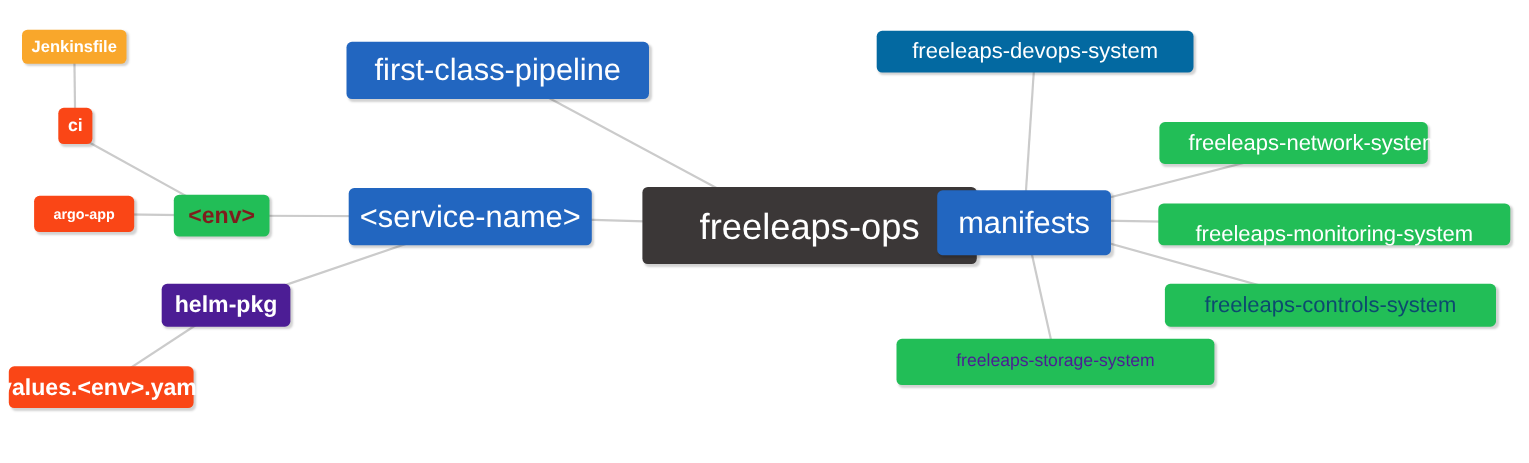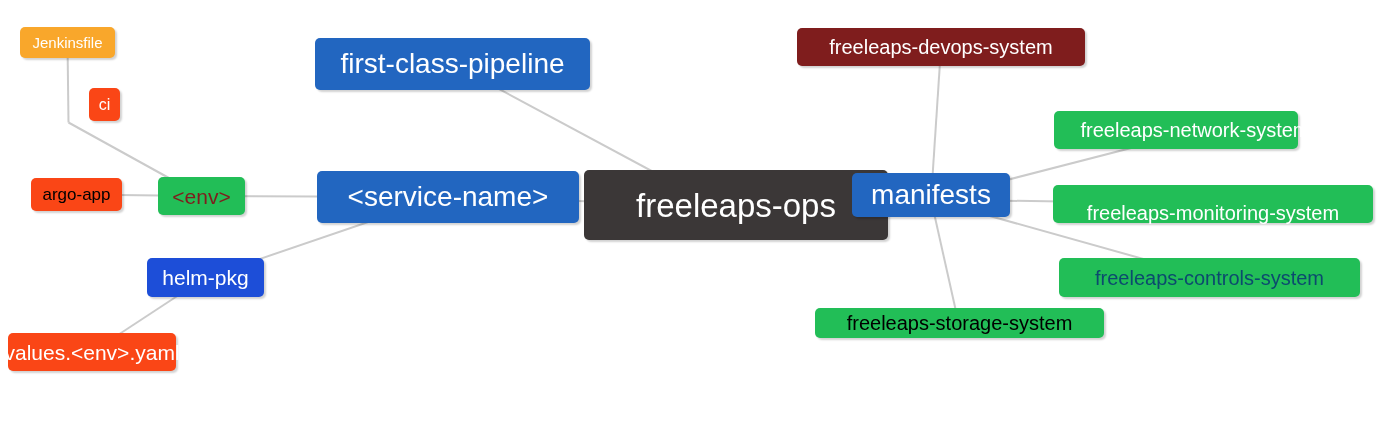--- a/index.html
+++ b/index.html
@@ -30,21 +30,21 @@
     justify-content: center;
     color: #ffffff;
     border-radius: 5px;
     box-shadow: 2px 2px 2px rgba(0,0,0,0.18);
     white-space: nowrap;
     box-sizing: border-box;
     cursor: pointer;
     line-height: 1;
     user-select: none;
   }
-  .node.bold { font-weight: 400; }
+  .node.bold { font-weight: 700; }
 </style>
 </head>
 <body>
 
 <div class="canvas">
   <svg class="edge-layer" xmlns="http://www.w3.org/2000/svg" viewBox="0 0 1390 421">
       <line x1="67.5" y1="42.5" x2="68.5" y2="122.5" stroke="#CBCBCB" stroke-width="2"></line>
       <line x1="68.5" y1="122.5" x2="201.5" y2="196" stroke="#CBCBCB" stroke-width="2"></line>
       <line x1="76.5" y1="194.5" x2="201.5" y2="196" stroke="#CBCBCB" stroke-width="2"></line>
       <line x1="201.5" y1="196" x2="441.5" y2="197" stroke="#CBCBCB" stroke-width="2"></line>
@@ -56,56 +56,56 @@
       <line x1="931" y1="199.5" x2="941" y2="47" stroke="#CBCBCB" stroke-width="2"></line>
       <line x1="931" y1="199.5" x2="1201" y2="130" stroke="#CBCBCB" stroke-width="2"></line>
       <line x1="931" y1="199.5" x2="1213" y2="204" stroke="#CBCBCB" stroke-width="2"></line>
       <line x1="931" y1="199.5" x2="1209.5" y2="277.5" stroke="#CBCBCB" stroke-width="2"></line>
       <line x1="931" y1="199.5" x2="959.5" y2="327" stroke="#CBCBCB" stroke-width="2"></line>
     </svg>
   <div id="node-layer">
       <div class="node bold" style="left: 20px; top: 27px; width: 95px; height: 31px; font-size: 15px; background: rgb(249, 167, 43); color: rgb(255, 255, 255);">
         <span>Jenkinsfile</span>
       </div>
-      <div class="node bold" style="left: 53px; top: 88px; width: 31px; height: 33px; font-size: 16px; background: rgb(250, 70, 22); color: rgb(255, 255, 255); margin-left: 36px;">
+      <div class="node bold" style="left: 53px; top: 98px; width: 31px; height: 33px; font-size: 16px; background: rgb(250, 70, 22); color: rgb(255, 255, 255);">
         <span>ci</span>
       </div>
-      <div class="node bold" style="left: 31px; top: 178px; width: 91px; height: 33px; font-size: 17px; background: rgb(250, 70, 22); color: #000000;">
+      <div class="node bold" style="left: 31px; top: 178px; width: 91px; height: 33px; font-size: 13px; background: rgb(250, 70, 22); color: #ffffff;">
         <span>argo-app</span>
       </div>
       <div class="node bold" style="left: 158px; top: 177px; width: 87px; height: 38px; font-size: 21px; background: rgb(34, 190, 87); color: #7f1d1d;">
         <span>&lt;env&gt;</span>
       </div>
-      <div class="node bold" style="left: 147px; top: 258px; width: 117px; height: 39px; font-size: 21px; background: #1d4ed8; color: rgb(255, 255, 255);">
+      <div class="node bold" style="left: 147px; top: 258px; width: 117px; height: 39px; font-size: 21px; background: #4c1d95; color: rgb(255, 255, 255);">
         <span>helm-pkg</span>
       </div>
       <div class="node bold" style="left: 8px; top: 333px; width: 168px; height: 38px; font-size: 21px; background: rgb(250, 70, 22); color: rgb(255, 255, 255);">
         <span>values.&lt;env&gt;.yaml</span>
       </div>
       <div class="node" style="left: 315px; top: 38px; width: 275px; height: 52px; font-size: 28px; background: rgb(34, 102, 192); color: #ffffff;">
         <span>first-class-pipeline</span>
       </div>
-      <div class="node" style="left: 317px; top: 171px; width: 262px; height: 52px; font-size: 28px; background: rgb(34, 102, 192); color: rgb(255, 255, 255);">
+      <div class="node" style="left: 317px; top: 171px; width: 221px; height: 52px; font-size: 28px; background: rgb(34, 102, 192); color: rgb(255, 255, 255);">
         <span>&lt;service-name&gt;</span>
       </div>
       <div class="node" style="left: 584px; top: 170px; width: 304px; height: 70px; font-size: 33px; background: rgb(59, 55, 55); color: rgb(255, 255, 255); align-items: center;">
         <span>freeleaps-ops</span>
       </div>
-      <div class="node" style="left: 852px; top: 173px; width: 158px; height: 44px; font-size: 28px; background: rgb(34, 102, 192); color: rgb(255, 255, 255);">
+      <div class="node" style="left: 852px; top: 173px; width: 158px; height: 59px; font-size: 28px; background: rgb(34, 102, 192); color: rgb(255, 255, 255);">
         <span>manifests</span>
       </div>
-      <div class="node" style="left: 797px; top: 28px; width: 288px; height: 38px; font-size: 20px; background: #7f1d1d; color: rgb(255, 255, 255);">
+      <div class="node" style="left: 797px; top: 28px; width: 288px; height: 38px; font-size: 20px; background: #0369a1; color: rgb(255, 255, 255);">
         <span>freeleaps-devops-system</span>
       </div>
       <div class="node" style="left: 1054px; top: 111px; width: 244px; height: 38px; font-size: 20px; background: rgb(34, 190, 87); color: rgb(255, 255, 255); padding-left: 38px;">
         <span>freeleaps-network-system</span>
       </div>
       <div class="node" style="left: 1053px; top: 185px; width: 320px; height: 38px; font-size: 20px; background: rgb(34, 190, 87); color: rgb(255, 255, 255); align-items: flex-end;">
         <span>freeleaps-monitoring-system</span>
       </div>
       <div class="node" style="left: 1059px; top: 258px; width: 301px; height: 39px; font-size: 20px; background: rgb(34, 190, 87); color: #0c4a6e;">
         <span>freeleaps-controls-system</span>
       </div>
-      <div class="node" style="left: 815px; top: 308px; width: 289px; height: 30px; font-size: 20px; background: rgb(34, 190, 87); color: #000000;">
+      <div class="node" style="left: 815px; top: 308px; width: 289px; height: 42px; font-size: 16px; background: rgb(34, 190, 87); color: #4c1d95;">
         <span>freeleaps-storage-system</span>
       </div>
     </div>
 </div>
 
 </body></html>

